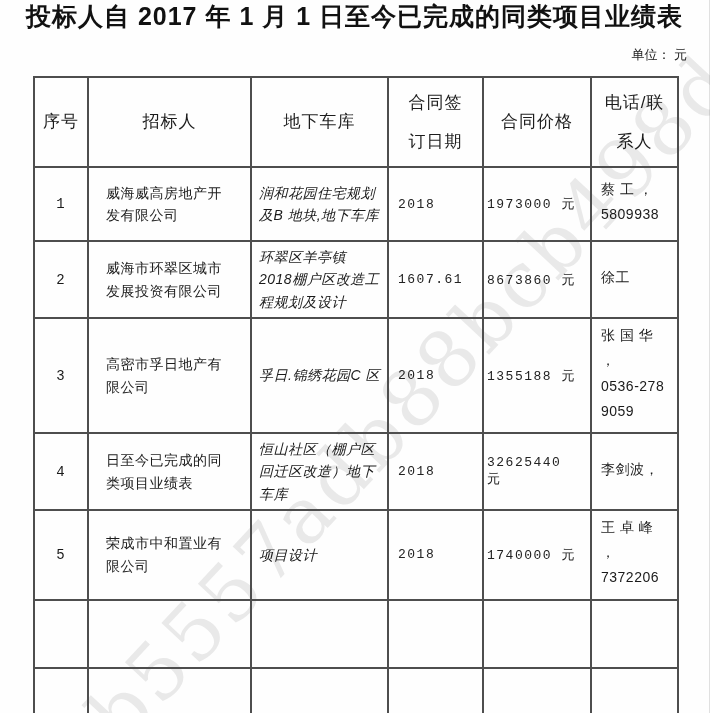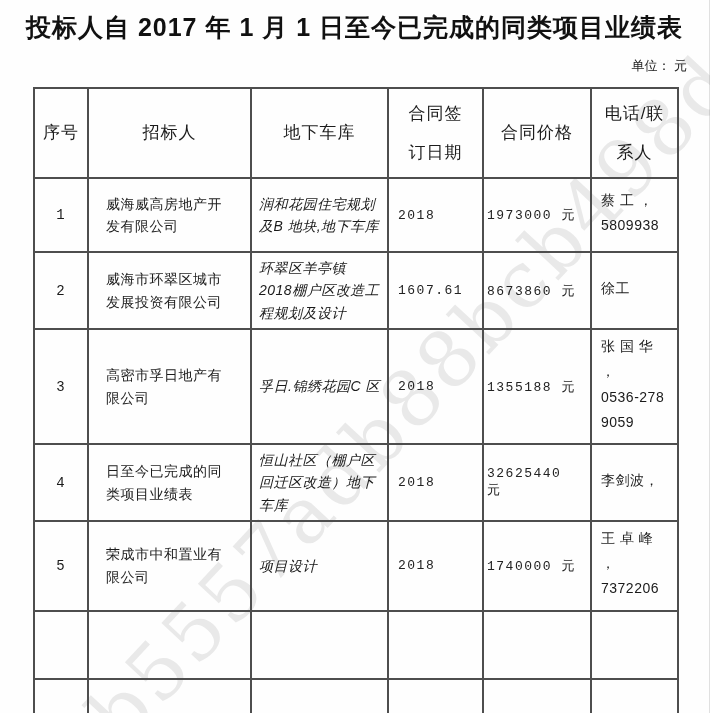--- a/index.html
+++ b/index.html
@@ -24,21 +24,20 @@
     font-size: 78px;
     letter-spacing: 4px;
     color: rgba(90, 90, 90, 0.13);
     white-space: nowrap;
     z-index: 0;
     pointer-events: none;
   }
   .doc-title {
     position: relative; z-index: 1;
     text-align: center;
-    padding-top: 11px;
     font-size: 25px;
     font-weight: bold;
     letter-spacing: 1px;
     color: #111;
   }
   .unit-row {
     position: relative; z-index: 1;
     text-align: right;
     padding-right: 22px;
     margin-top: 13px;

